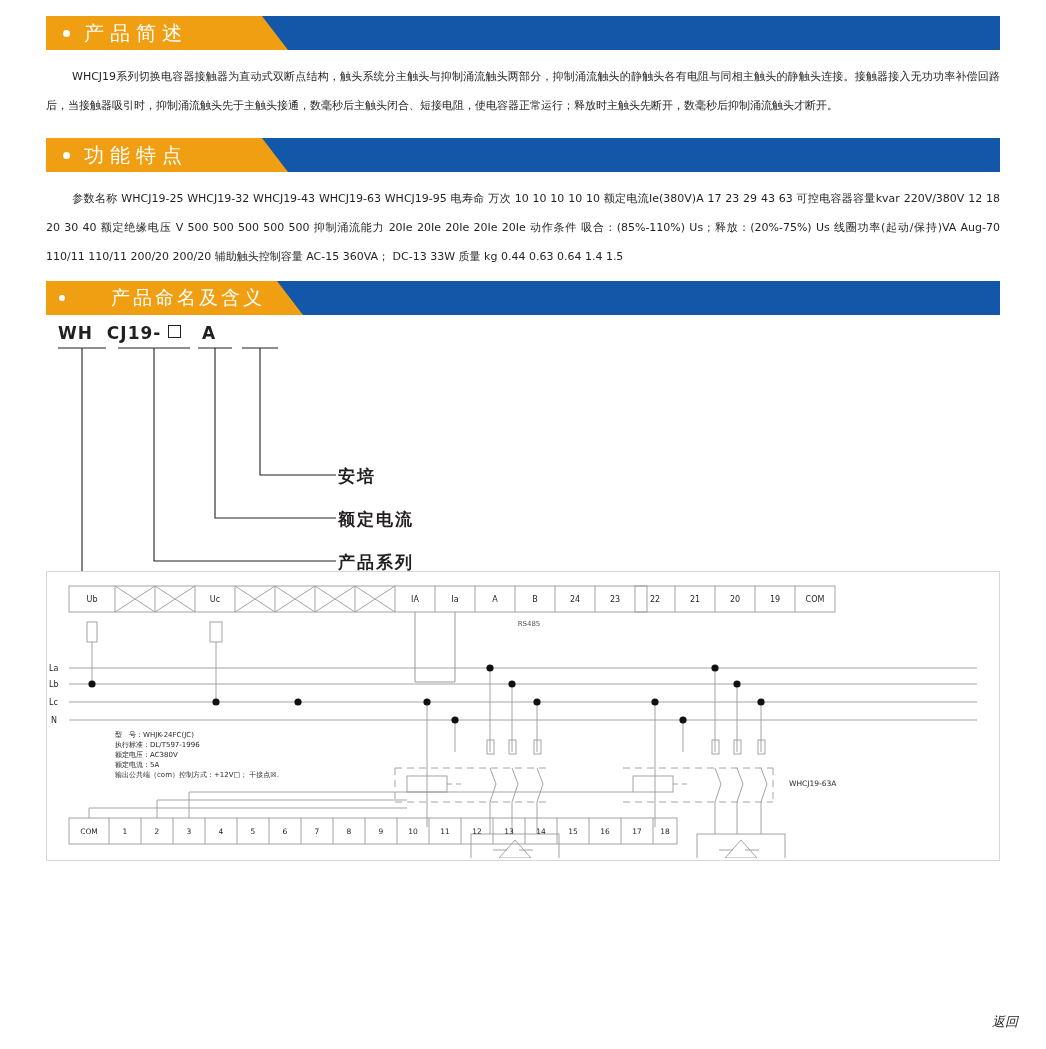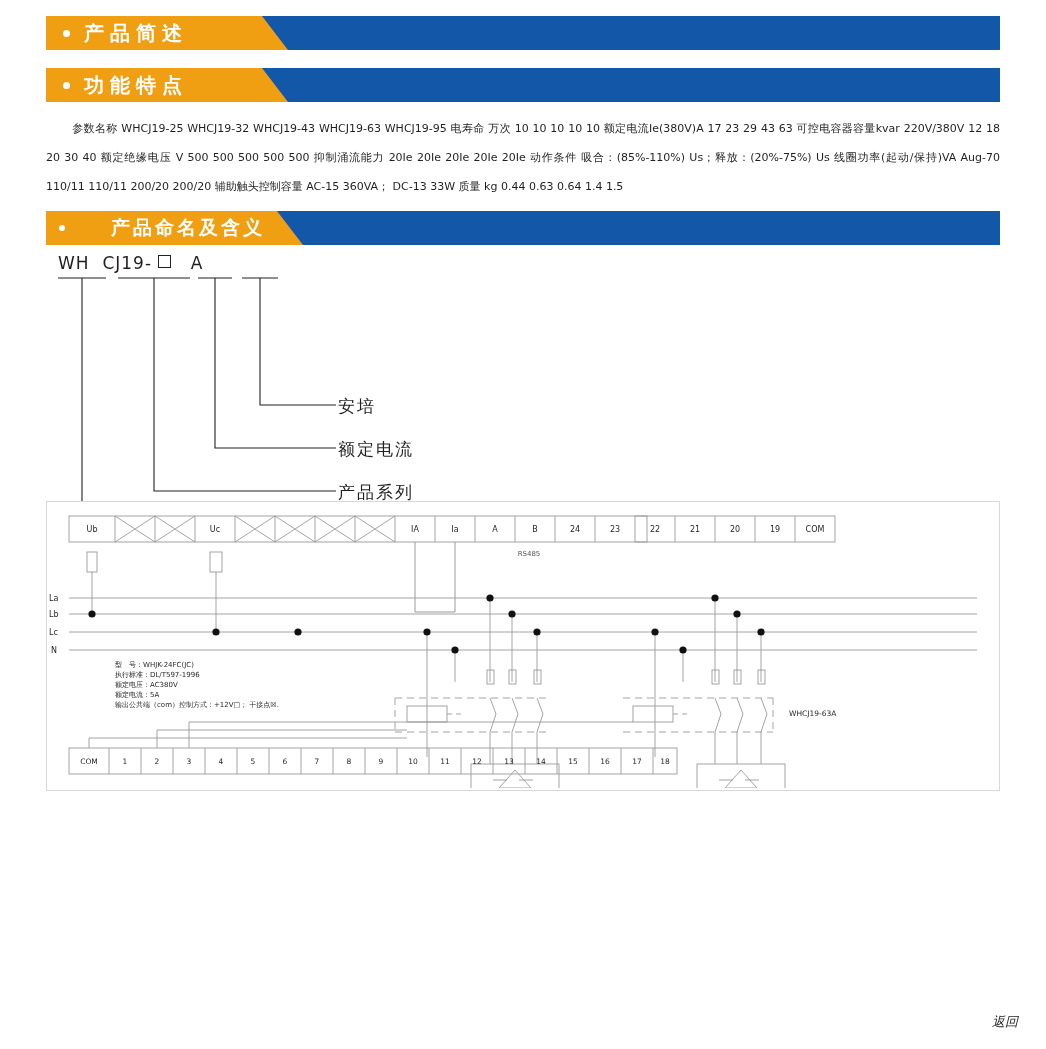--- a/index.html
+++ b/index.html
@@ -37,21 +37,21 @@
   .banner .bullet{
     width:7px;height:7px;border-radius:50%;
     background:#ffffff;margin-left:17px;margin-right:14px;
     flex:none;
   }
   .banner .btxt{
     color:#ffffff;
     font-size:20px;
     white-space:nowrap;
     padding-right:22px;
-    font-weight:700;
+    font-weight:400;
   }
   .banner.wide .orange{width:216px;}
   .banner.wide2 .orange{width:216px;}
   .banner.tight .bullet{margin-left:13px;margin-right:4px;width:6px;height:6px;}
   .banner.tight .btxt{letter-spacing:3px;font-size:19px;padding-right:12px;margin-left:42px;}
   .banner.b1 .btxt{letter-spacing:6px;}
   .banner.b2 .btxt{letter-spacing:6px;}
 
   
   .para{
@@ -62,20 +62,21 @@
     text-align:justify;
     text-justify:inter-ideograph;
   }
   .para .indent{display:inline-block;width:26px;}
 
   
   .naming{
     position:relative;
     margin:0 46px;
     height:232px;
+    font-weight:bold;
   }
   .naming .code{
     position:absolute;top:8px;left:12px;
     font-size:17px;letter-spacing:1px;
     color:#231f20;
     white-space:nowrap;
   }
   .naming .code .sq{
     display:inline-block;width:11px;height:11px;
     border:1px solid #231f20;vertical-align:1px;
@@ -118,20 +119,21 @@
 
   <div class="topgap"></div>
 
   <div class="banner wide b1">
     <div class="orange">
       <span class="bullet"></span>
       <span class="btxt">产品简述</span>
     </div>
   </div>
 
+  <div class="para"><span class="indent"></span><span>WHCJ19系列切换电容器接触器为直动式双断点结构，触头系统分主触头与抑制涌流触头两部分，抑制涌流触头的静触头各有电阻与同相主触头的静触头连接。接触器接入无功功率补偿回路后，当接触器吸引时，抑制涌流触头先于主触头接通，数毫秒后主触头闭合、短接电阻，使电容器正常运行；释放时主触头先断开，数毫秒后抑制涌流触头才断开。</span></div>
 
   <div class="gap-a"></div>
 
   <div class="banner wide2 b2">
     <div class="orange">
       <span class="bullet"></span>
       <span class="btxt">功能特点</span>
     </div>
   </div>
 

